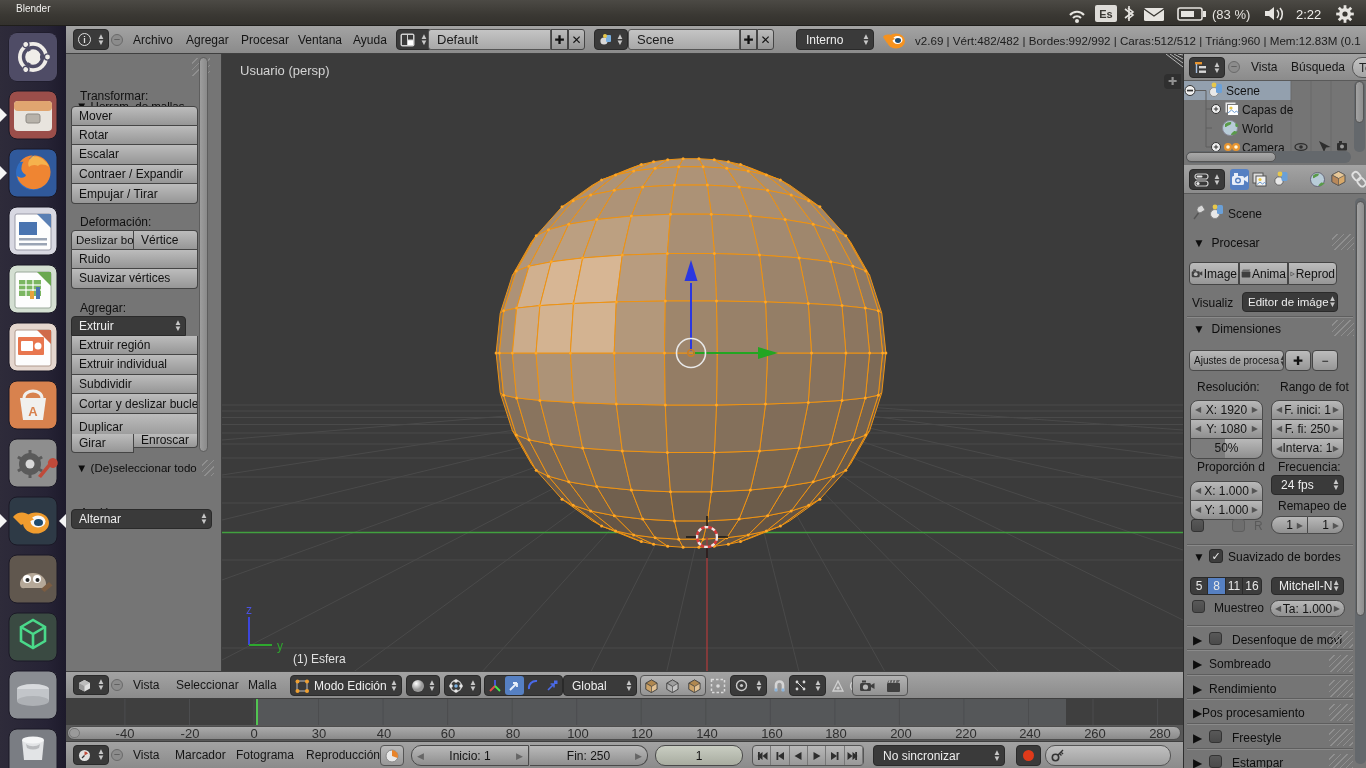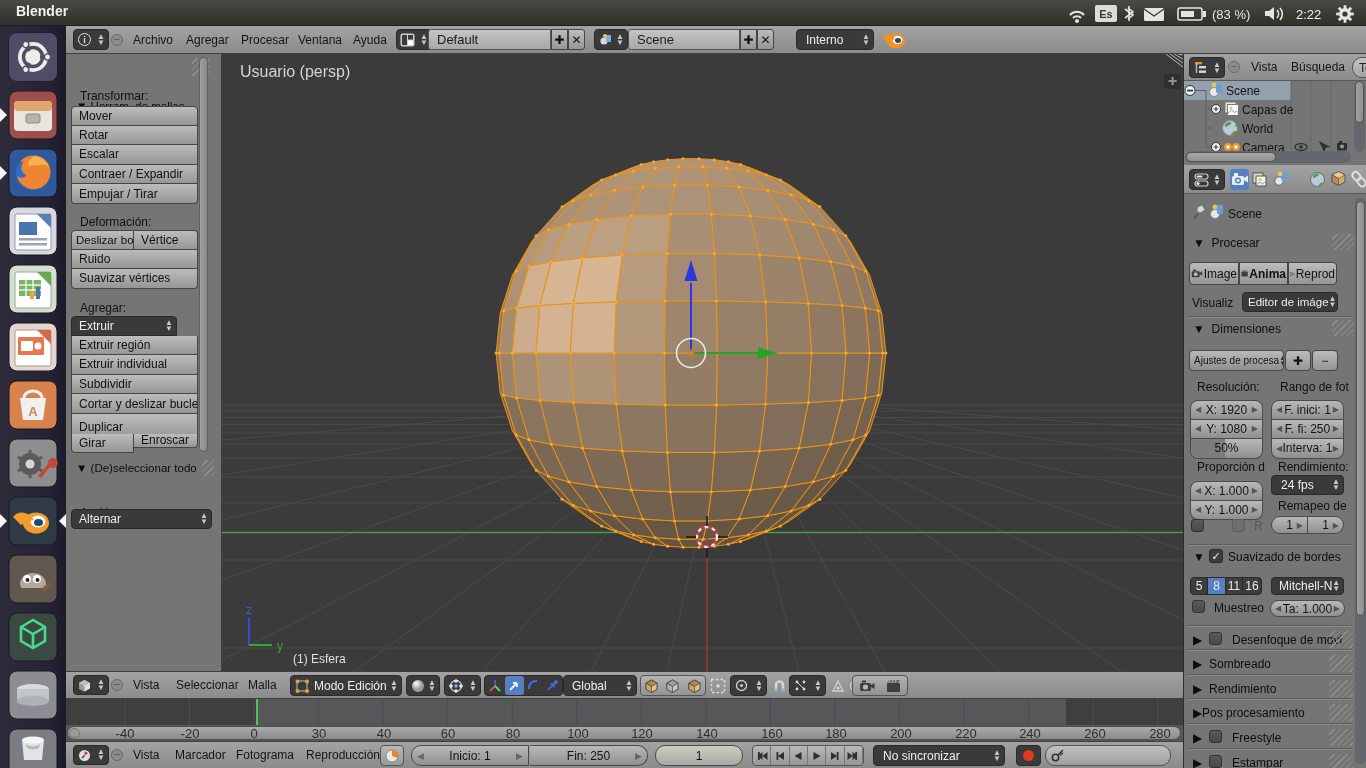--- a/index.html
+++ b/index.html
@@ -15,21 +15,21 @@
 .lbl{font-size:12px;color:#101010;position:absolute;white-space:nowrap;}
 .menu{font-size:12px;color:#151515;position:absolute;top:0;height:100%;display:flex;align-items:center;}
 .diag{position:absolute;background:repeating-linear-gradient(135deg,transparent 0 3.5px,#8f8f8f 3.5px 4.5px);}
 .panelsep{position:absolute;left:1186px;width:166px;height:1px;background:#5e5e5e;box-shadow:0 1px 0 #8a8a8a;}
 .ph{position:absolute;font-size:12px;color:#0d0d0d;white-space:nowrap;}
 .cb{position:absolute;width:13px;height:13px;border-radius:3px;background:linear-gradient(#585858,#4a4a4a);border:1px solid #333;}
 .pill{position:absolute;background:linear-gradient(#b9b9b9,#8f8f8f);border:1px solid #4a4a4a;color:#141414;font-size:12px;display:flex;align-items:center;justify-content:center;white-space:nowrap;overflow:hidden;}
 </style></head><body>
 <div id="page">
 <div class="abs" style="left:0;top:0;width:1366px;height:26px;background:linear-gradient(#4c4a45,#3a3833 60%,#33312d);border-bottom:1px solid #1f1e1b;">
-<div class="abs" style="left:16px;top:3px;font-size:14px;font-weight:bold;color:#f2f1ef;">Blender</div>
+<div class="abs" style="left:16px;top:3px;font-size:10px;font-weight:normal;color:#f2f1ef;">Blender</div>
 <svg class="abs" style="left:1062px;top:2px;" width="300" height="22" viewBox="0 0 300 22">
 <g fill="none" stroke="#e6e4e0" stroke-width="2">
           <path d="M8 13 A9 9 0 0 1 22 13" fill="none"></path>
           <path d="M11 16 A5.5 5.5 0 0 1 19 16" fill="none"></path>
         </g>
         <circle cx="15" cy="19" r="2" fill="#e6e4e0"></circle>
 <rect x="33" y="3" width="22" height="17" rx="2" fill="#dedcd8"></rect>
         <text x="44" y="16" font-size="11" text-anchor="middle" fill="#3a3833" font-weight="bold">Es</text>
 <g stroke="#e6e4e0" stroke-width="1.6" fill="none">
           <path d="M66 6 L71 10 L63 16 M66 17 L71 13 L63 7"></path>
@@ -195,20 +195,21 @@
 <div class="abs" style="left:562px;top:3px;width:112px;height:21px;background:linear-gradient(#c4c4c4,#a8a8a8);border:1px solid #555;border-radius:3px 0 0 3px;font-size:13px;color:#1a1a1a;display:flex;align-items:center;padding-left:8px;">Scene</div>
 <div class="abs btn" style="left:674px;top:3px;width:17px;height:21px;border-radius:0;">✚</div>
 <div class="abs btn" style="left:691px;top:3px;width:17px;height:21px;border-radius:0 3px 3px 0;">✕</div>
 <div class="abs dd" style="left:730px;top:3px;width:78px;height:21px;padding-left:9px;">Interno<span class="updn">▲<br>▼</span></div>
 <svg class="abs" style="left:816px;top:5px;" width="24" height="19" viewBox="0 0 24 19">
         <ellipse cx="14" cy="10" rx="9" ry="7.5" fill="#f5921f"></ellipse>
         <ellipse cx="15.5" cy="9" rx="5" ry="4" fill="#fff"></ellipse>
         <ellipse cx="16" cy="9.5" rx="3" ry="2.4" fill="#1e4a6e"></ellipse>
         <path d="M1 6 c2 -3 7 -3 9 -1 l3 3 -8 4 Z" fill="#f5921f"></path>
       </svg>
+<div class="abs" style="left:849px;top:8px;font-size:11.6px;color:#1c1c1c;white-space:nowrap;">v2.69 | Vért:482/482 | Bordes:992/992 | Caras:512/512 | Triáng:960 | Mem:12.83M (0.1</div>
 </div>
 <div class="abs" style="left:222px;top:54px;width:961px;height:617px;background:#3b3b3b;overflow:hidden;">
 <svg width="961" height="617" viewBox="0 0 961 617" style="position:absolute;left:0;top:0;">
 <g stroke="#4a4a4a" stroke-width="1">
           <line x1="0" y1="351.0" x2="961" y2="351.0"></line>
           <line x1="0" y1="357.0" x2="961" y2="357.0"></line>
           <line x1="0" y1="363.5" x2="961" y2="363.5"></line>
           <line x1="0" y1="370.5" x2="961" y2="370.5"></line>
           <line x1="0" y1="379.0" x2="961" y2="379.0"></line>
           <line x1="0" y1="390.0" x2="961" y2="390.0"></line>
@@ -547,40 +548,40 @@
         <text x="24" y="560" font-size="12" fill="#4a52e0">z</text>
         <text x="55" y="596" font-size="12" fill="#2ea82e">y</text>
 <g stroke="#b8b8b8" stroke-width="1">
           <line x1="944" y1="0" x2="961" y2="13"></line>
           <line x1="948" y1="0" x2="961" y2="9"></line>
           <line x1="952" y1="0" x2="961" y2="5"></line>
           <line x1="956" y1="0" x2="961" y2="1"></line>
           <line x1="960" y1="0" x2="961" y2="-3"></line>
         </g>
 </svg>
-<div class="abs" style="left:18px;top:9px;font-size:16px;color:#d4d4d4;">Usuario (persp)</div>
+<div class="abs" style="left:18px;top:9px;font-size:13px;color:#d4d4d4;">Usuario (persp)</div>
 <div class="abs" style="left:71px;top:598px;font-size:12px;color:#e0e0e0;">(1) Esfera</div>
 <div class="abs" style="right:2px;top:20px;width:17px;height:15px;background:#2f2f2f;border-radius:4px 0 0 4px;color:#909090;font-size:11px;text-align:center;line-height:15px;">✚</div>
 </div>
 <div class="abs" style="left:66px;top:54px;width:156px;height:617px;background:#757575;border-right:1px solid #3f3f3f;">
 <div class="abs" style="left:10px;top:6px;font-size:11.5px;color:#0c0c0c;margin-top:40px;">▼ Herram. de mallas</div>
 <div class="diag" style="left:126px;top:4px;width:18px;height:18px;"></div>
 <div class="lbl" style="left:14px;top:35px;">Transformar:</div>
 <div class="abs btn btnl" style="left:5px;top:52.0px;width:127px;height:19.6px;border-radius:4px 4px 0 0;">Mover</div>
 <div class="abs btn btnl" style="left:5px;top:71.6px;width:127px;height:19.6px;border-top:none;">Rotar</div>
 <div class="abs btn btnl" style="left:5px;top:91.2px;width:127px;height:19.6px;border-top:none;">Escalar</div>
 <div class="abs btn btnl" style="left:5px;top:110.8px;width:127px;height:19.6px;border-top:none;">Contraer / Expandir</div>
 <div class="abs btn btnl" style="left:5px;top:130.4px;width:127px;height:19.6px;border-radius:0 0 4px 4px;border-top:none;">Empujar / Tirar</div>
 <div class="lbl" style="left:14px;top:161px;">Deformación:</div>
 <div class="abs btn btnl" style="left:5px;top:176px;width:63px;height:19.6px;border-radius:4px 0 0 0;padding-left:4px;font-size:11.5px;">Deslizar bo</div>
 <div class="abs btn btnl" style="left:68px;top:176px;width:64px;height:19.6px;border-radius:0 4px 0 0;border-left:none;">Vértice</div>
 <div class="abs btn btnl" style="left:5px;top:195.6px;width:127px;height:19.6px;border-top:none;">Ruido</div>
 <div class="abs btn btnl" style="left:5px;top:215.2px;width:127px;height:19.6px;border-radius:0 0 4px 4px;border-top:none;">Suavizar vértices</div>
 <div class="lbl" style="left:14px;top:247px;">Agregar:</div>
-<div class="abs dd" style="left:5px;top:262px;width:106px;height:19.6px;padding-left:7px;border-radius:4px 4px 0 0;">Extruir<span class="updn">▲<br>▼</span></div>
+<div class="abs dd" style="left:5px;top:262px;width:115px;height:19.6px;padding-left:7px;border-radius:4px 4px 0 0;">Extruir<span class="updn">▲<br>▼</span></div>
 <div class="abs btn btnl" style="left:5px;top:281.6px;width:127px;height:19.6px;border-top:none;">Extruir región</div>
 <div class="abs btn btnl" style="left:5px;top:301.2px;width:127px;height:19.6px;border-top:none;">Extruir individual</div>
 <div class="abs btn btnl" style="left:5px;top:320.8px;width:127px;height:19.6px;border-top:none;">Subdividir</div>
 <div class="abs btn btnl" style="left:5px;top:340.4px;width:127px;height:19.6px;border-top:none;">Cortar y deslizar bucle</div>
 <div class="abs btn btnl" style="left:5px;top:360.0px;width:127px;height:26px;border-radius:0 0 4px 4px;border-top:none;">Duplicar</div>
 <div class="abs btn btnl" style="left:5px;top:379.6px;width:63px;height:19.6px;border-radius:0 0 0 4px;border-top:none;">Girar</div>
 <div class="abs btn btnl" style="left:68px;top:379.6px;width:64px;height:14px;border-radius:0 0 4px 0;border-top:none;border-left:none;">Enroscar</div>
 <div class="abs" style="left:133px;top:3px;width:9px;height:395px;background:linear-gradient(90deg,#9e9e9e,#8a8a8a);border-radius:5px;border:1px solid #5e5e5e;"></div>
 <div class="abs" style="left:10px;top:408px;font-size:11.5px;color:#0c0c0c;">▼ (De)seleccionar todo</div>
 <div class="diag" style="left:136px;top:406px;width:12px;height:16px;"></div>
@@ -969,21 +970,21 @@
         <text x="38" y="16" font-size="12" fill="#111">Scene</text>
       </svg>
 <div class="ph" style="left:9px;top:71px;">▼&nbsp; <b style="font-weight:normal">Procesar</b></div>
 <div class="diag" style="left:148px;top:69px;width:22px;height:16px;"></div>
 <div class="abs btn" style="left:5px;top:97px;width:50px;height:23px;border-radius:4px 0 0 4px;font-size:12px;gap:1px;padding:0 1px;"><svg width="15" height="13" viewBox="0 0 16 14">
           <rect x="1" y="4" width="11" height="8" rx="1.5" fill="#3f3f3f"></rect>
           <circle cx="6.5" cy="8" r="2.6" fill="#b8b8b8"></circle>
           <rect x="3" y="1.5" width="4" height="2" fill="#3f3f3f"></rect>
           <path d="M12 6 l3.5 -2 v6 l-3.5 -2 Z" fill="#3f3f3f"></path>
         </svg>Image</div>
-<div class="abs btn" style="left:55px;top:97px;width:49px;height:23px;border-radius:0;font-size:12px;gap:1px;padding:0 1px;font-weight:bold;"><svg width="14" height="13" viewBox="0 0 15 14">
+<div class="abs btn" style="left:55px;top:97px;width:49px;height:23px;border-radius:0;font-size:12px;gap:1px;padding:0 1px;"><svg width="14" height="13" viewBox="0 0 15 14">
           <rect x="1" y="4" width="13" height="9" rx="1" fill="#3f3f3f"></rect>
           <path d="M1 4 L3 1 L14 1 L12 4 Z" fill="#6a6a6a"></path>
         </svg>Anima</div>
 <div class="abs btn" style="left:104px;top:97px;width:49px;height:23px;border-radius:0 4px 4px 0;font-size:12px;gap:1px;padding:0 1px;"><svg width="12" height="12" viewBox="0 0 12 12">
           <path d="M2 1 l9 5 -9 5 Z" fill="none" stroke="#3f3f3f" stroke-width="1.5"></path>
         </svg>Reprod</div>
 <div class="lbl" style="left:8px;top:131px;">Visualiz</div>
 <div class="abs dd" style="left:58px;top:127px;width:96px;height:20px;padding-left:5px;font-size:11.5px;">Editor de imáge<span class="updn">▲<br>▼</span></div>
 <div class="panelsep" style="top:151px;left:3px;width:166px;"></div>
 <div class="ph" style="left:9px;top:157px;">▼&nbsp; Dimensiones</div>
@@ -996,21 +997,21 @@
 <div class="pill" style="left:6px;top:235.0px;width:73px;height:19.5px;border-radius:8px 8px 0 0;"><span style="color:#555;font-size:8px;position:absolute;left:4px;">◀</span><span style="color:#555;font-size:8px;position:absolute;right:4px;">▶</span>X: 1920</div>
 <div class="pill" style="left:6px;top:254.5px;width:73px;height:19.5px;border-radius:0;border-top:none;"><span style="color:#555;font-size:8px;position:absolute;left:4px;">◀</span><span style="color:#555;font-size:8px;position:absolute;right:4px;">▶</span>Y: 1080</div>
 <div class="pill" style="left:6px;top:274.0px;width:73px;height:19.5px;border-radius:0 0 8px 8px;border-top:none;">
         <div style="position:absolute;left:0;top:0;width:34px;height:100%;background:#7c7c7c;border-radius:0 0 0 8px;"></div>
         <span style="position:relative;">50%</span>
       </div>
 <div class="pill" style="left:87px;top:235.0px;width:73px;height:19.5px;border-radius:8px 8px 0 0;"><span style="color:#555;font-size:8px;position:absolute;left:4px;">◀</span><span style="color:#555;font-size:8px;position:absolute;right:4px;">▶</span>F. inici: 1</div>
 <div class="pill" style="left:87px;top:254.5px;width:73px;height:19.5px;border-radius:0;border-top:none;"><span style="color:#555;font-size:8px;position:absolute;left:4px;">◀</span><span style="color:#555;font-size:8px;position:absolute;right:4px;">▶</span>F. fi: 250</div>
 <div class="pill" style="left:87px;top:274.0px;width:73px;height:19.5px;border-radius:0 0 8px 8px;border-top:none;"><span style="color:#555;font-size:8px;position:absolute;left:4px;">◀</span><span style="color:#555;font-size:8px;position:absolute;right:4px;">▶</span>Interva: 1</div>
 <div class="lbl" style="left:13px;top:295px;">Proporción d</div>
-<div class="lbl" style="left:94px;top:295px;">Rendimiento:</div>
+<div class="lbl" style="left:94px;top:295px;">Frecuencia:</div>
 <div class="pill" style="left:6px;top:316.0px;width:73px;height:19.5px;border-radius:8px 8px 0 0;"><span style="color:#555;font-size:8px;position:absolute;left:4px;">◀</span><span style="color:#555;font-size:8px;position:absolute;right:4px;">▶</span>X: 1.000</div>
 <div class="pill" style="left:6px;top:335.5px;width:73px;height:19.5px;border-radius:0 0 8px 8px;border-top:none;"><span style="color:#555;font-size:8px;position:absolute;left:4px;">◀</span><span style="color:#555;font-size:8px;position:absolute;right:4px;">▶</span>Y: 1.000</div>
 <div class="abs dd" style="left:87px;top:310px;width:73px;height:20px;padding-left:9px;">24 fps<span class="updn">▲<br>▼</span></div>
 <div class="lbl" style="left:94px;top:334px;">Remapeo de</div>
 <div class="pill" style="left:87px;top:351px;width:37px;height:18px;border-radius:9px 0 0 9px;">1<span style="color:#555;font-size:8px;position:absolute;right:4px;">▶</span></div>
 <div class="pill" style="left:124px;top:351px;width:36px;height:18px;border-radius:0 9px 9px 0;border-left:none;">1<span style="color:#555;font-size:8px;position:absolute;right:4px;">▶</span></div>
 <div class="cb" style="left:7px;top:354px;"></div>
 <div class="cb" style="left:48px;top:354px;background:#6e6e6e;border-color:#5e5e5e;"></div>
 <div class="abs" style="left:70px;top:354px;font-size:12px;color:#5a5a5a;">R</div>
 <div class="panelsep" style="top:379px;left:3px;width:166px;"></div>

